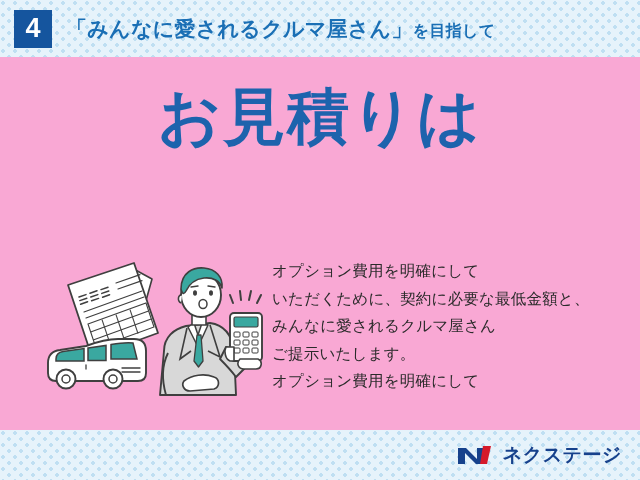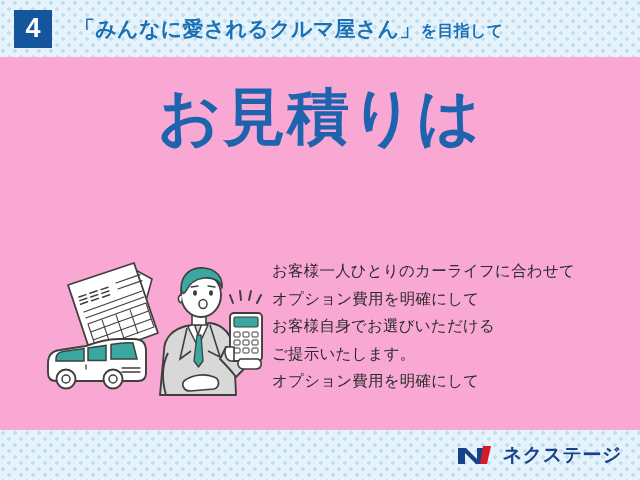--- a/index.html
+++ b/index.html
@@ -52,21 +52,20 @@
   }
   #header-text {
     margin-left: 14px;
     color: #1a6fb5;
     white-space: nowrap;
     font-weight: bold;
   }
   #header-text .quoted {
     font-size: 21px;
     letter-spacing: 0.3px;
-    margin-left: 8px;
   }
   #header-text .suffix {
     font-size: 16px;
     letter-spacing: 0.3px;
   }
 
   
   #body {
     position: absolute;
     left: 0; top: 57px;
@@ -148,23 +147,23 @@
     </div>
   </div>
 
   <div id="body">
 
     <div id="headline">
       <span class="line1">お見積りは</span>
     </div>
 
     <div id="description">
-      <span class="dline">お客様一人ひとりのカーライフに合わせて</span>
       <span class="dline">オプション費用を明確にして</span>
-      <span class="dline">お客様自身でお選びいただける</span>
+      <span class="dline">いただくために、契約に必要な最低金額と、</span>
+      <span class="dline">みんなに愛されるクルマ屋さん</span>
       <span class="dline">ご提示いたします。</span>
       <span class="dline">オプション費用を明確にして</span>
     </div>
 
     <div id="illustration">
       <svg viewBox="0 0 240 160" width="240" height="160" xmlns="http://www.w3.org/2000/svg">
 
         <g>
           <path d="M96 12 L118 24 L98 96 L74 84 Z" fill="#ffffff" stroke="#3f3f3f" stroke-width="1.6" stroke-linejoin="round"></path>
         </g>

